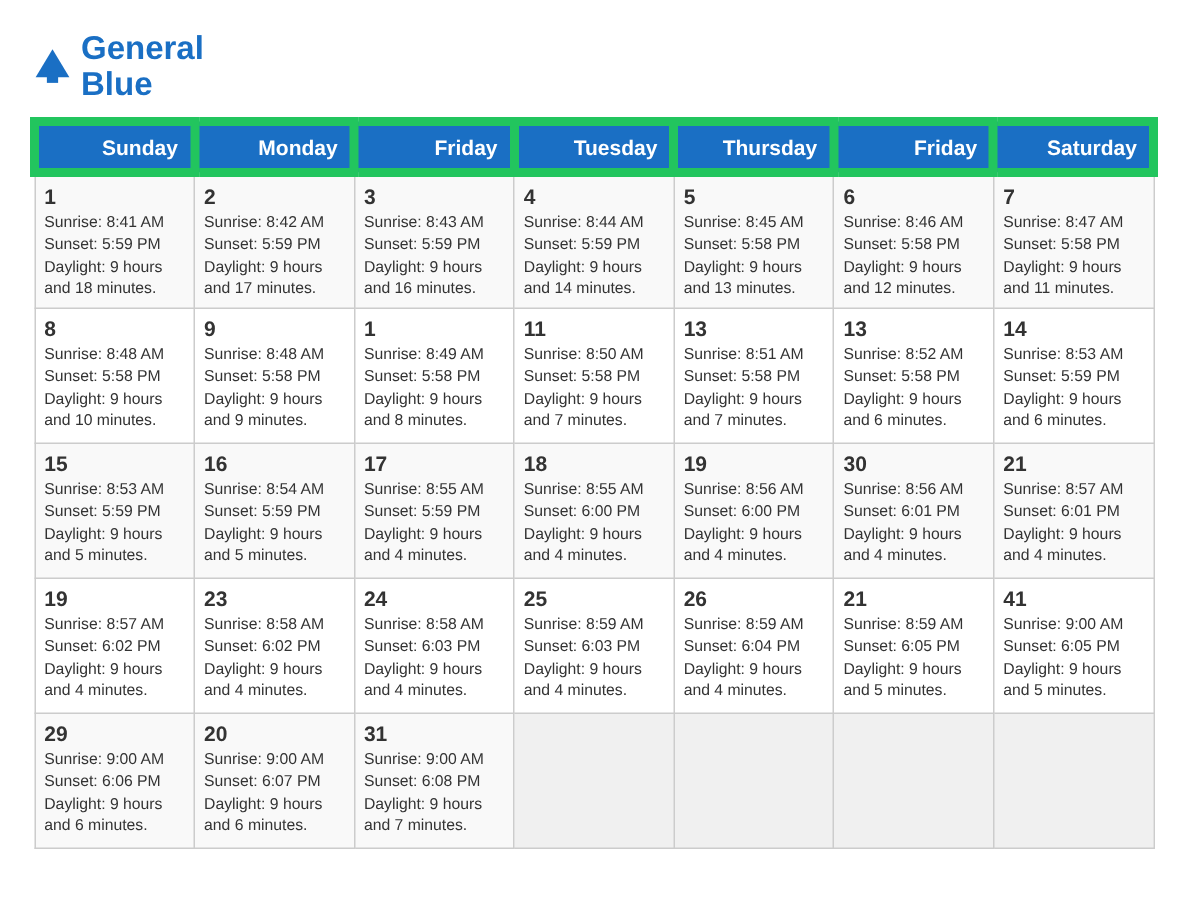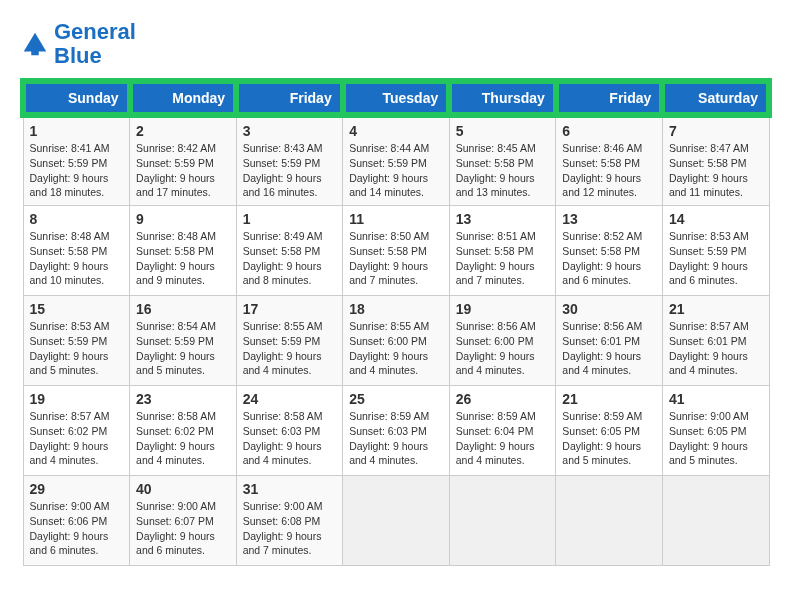--- a/index.html
+++ b/index.html
@@ -245,21 +245,21 @@
           <span class="day-num">41</span>
 <div class="cell-content">Sunrise: 9:00 AM<br>Sunset: 6:05 PM<br>Daylight: 9 hours and 5 minutes.</div>
         </td>
       </tr>
       <tr>
         <td>
           <span class="day-num">29</span>
 <div class="cell-content">Sunrise: 9:00 AM<br>Sunset: 6:06 PM<br>Daylight: 9 hours and 6 minutes.</div>
         </td>
         <td>
-          <span class="day-num">40</span>
+          <span class="day-num">20</span>
 <div class="cell-content">Sunrise: 9:00 AM<br>Sunset: 6:07 PM<br>Daylight: 9 hours and 6 minutes.</div>
         </td>
         <td>
           <span class="day-num">31</span>
 <div class="cell-content">Sunrise: 9:00 AM<br>Sunset: 6:08 PM<br>Daylight: 9 hours and 7 minutes.</div>
         </td>
         <td class="empty-cell"></td>
         <td class="empty-cell"></td>
         <td class="empty-cell"></td>
         <td class="empty-cell"></td>

